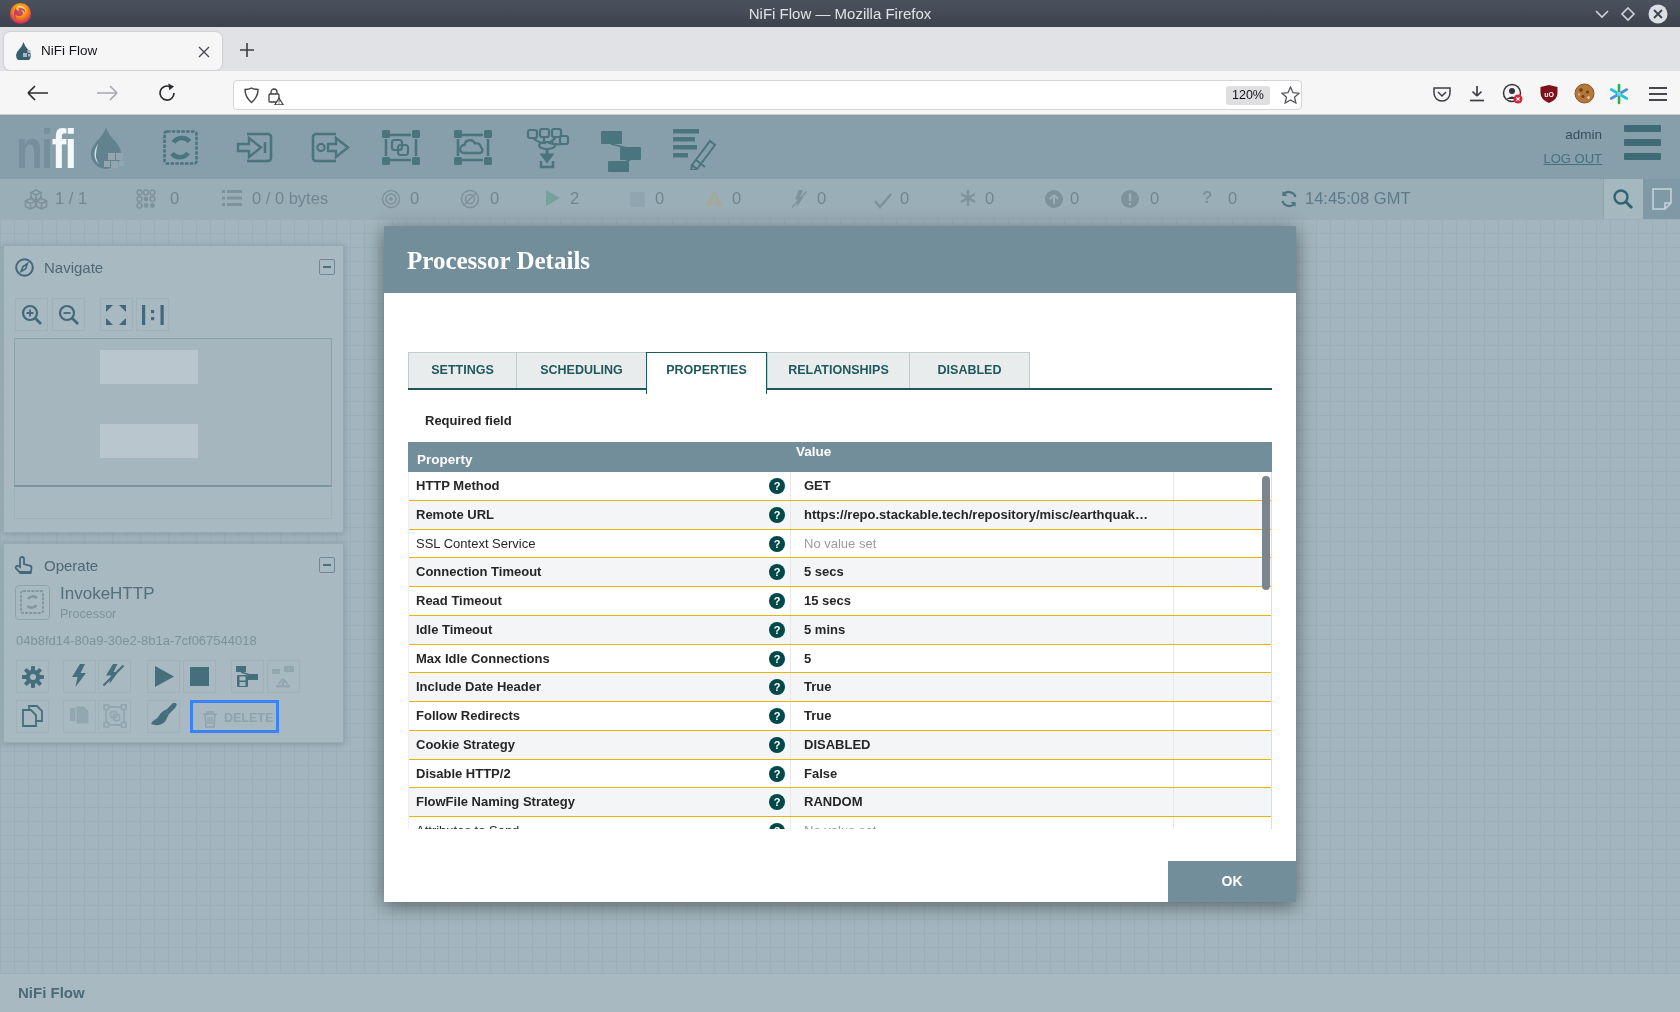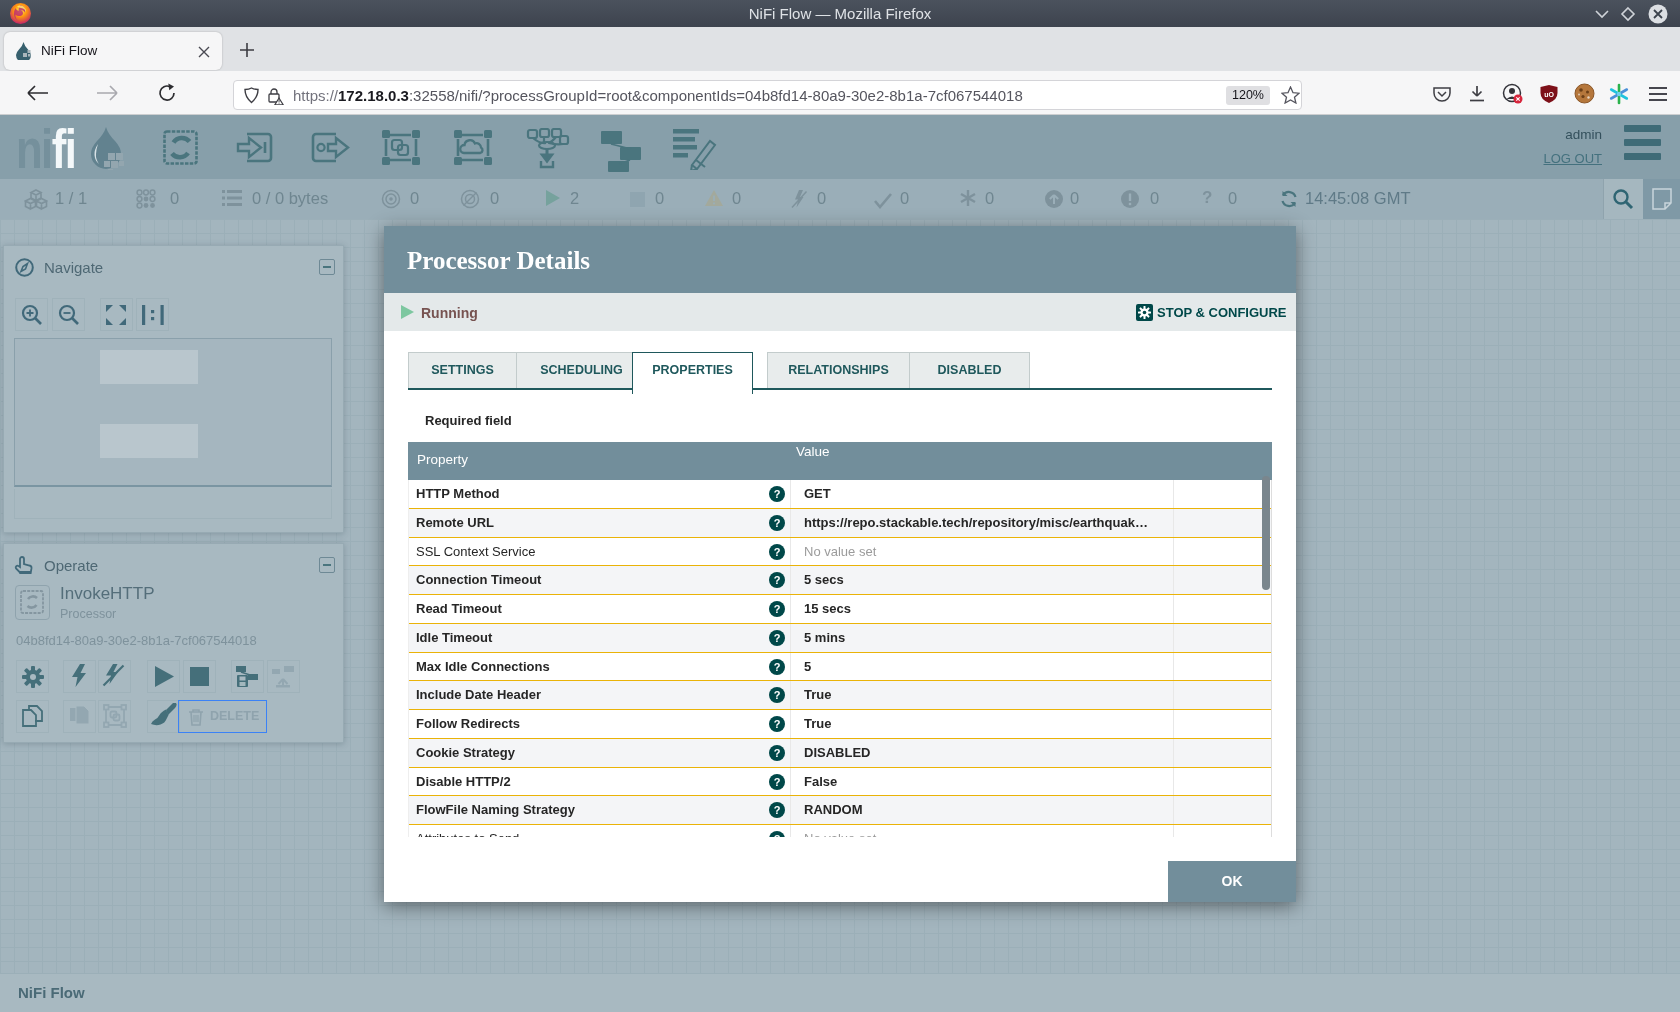--- a/index.html
+++ b/index.html
@@ -29,21 +29,21 @@
 #modal{position:absolute;left:384px;top:111px;width:912px;height:676px;background:#fff;box-shadow:0 4px 18px rgba(0,0,0,.45);}
 #mheader{position:absolute;left:0;top:0;width:912px;height:67px;background:#728E9B;}
 #mheader h1{font-family:"Liberation Serif",serif;font-size:25px;color:#fff;position:absolute;left:23px;top:21px;font-weight:bold;}
 #mstatus{position:absolute;left:0;top:67px;width:912px;height:38px;background:#E4E9EA;}
 #mtabs{position:absolute;left:24px;top:126px;height:38px;}
 .tab{position:absolute;top:0;height:37px;background:#E8ECEC;border:1px solid #c3cccc;border-right:none;text-align:center;font-size:12.5px;font-weight:bold;color:#1F585C;line-height:35px;}
 .tab.active{background:#fff;border:1px solid #1F585C;border-bottom:none;height:42px;z-index:3;}
 #tabline{position:absolute;left:24px;top:162px;width:864px;height:2px;background:#1F585C;}
 #reqfield{position:absolute;left:41px;top:187px;font-size:13px;font-weight:bold;color:#262626;}
 #ptable{position:absolute;left:24px;top:216px;width:864px;}
-#phead{height:38px;background:#728E9B;color:#fff;font-size:13.5px;font-weight:normal;}
+#phead{height:30px;background:#728E9B;color:#fff;font-size:13.5px;font-weight:bold;}
 #pbody{position:relative;height:357px;overflow:hidden;border-left:1px solid #eee;border-right:1px solid #ddd;}
 .prow{position:relative;height:28.75px;border-bottom:1px solid #eab308;font-size:13px;color:#262626;}
 .prow.alt{background:#f4f5f7;}
 .pname{position:absolute;left:7px;top:6px;font-weight:bold;}
 .pname.norm{font-weight:normal;}
 .pval{position:absolute;left:395px;top:6px;font-weight:bold;}
 .pval.nv{font-weight:normal;color:#9b9b9b;}
 .qicon{position:absolute;left:360px;top:6px;width:16px;height:16px;border-radius:50%;background:#004849;color:#fff;font-size:11px;font-weight:bold;text-align:center;line-height:16px;}
 .csep1{position:absolute;left:381px;top:0;bottom:0;width:1px;background:#e8e8e8;}
 .csep2{position:absolute;left:764px;top:0;bottom:0;width:1px;background:#e8e8e8;}
@@ -110,21 +110,20 @@
         <path d="M7.5 1 Q10 2.5 14 2.5 Q14 10 7.5 15.5 Q1 10 1 2.5 Q5 2.5 7.5 1 Z" fill="none" stroke="#3e3e44" stroke-width="1.4"></path>
       </svg>
     <svg width="18" height="18" style="position:absolute;left:33px;top:6px;">
         <rect x="2" y="7" width="10" height="8" rx="1" fill="none" stroke="#3e3e44" stroke-width="1.3"></rect>
         <path d="M4 7 V5 a3 3 0 0 1 6 0 V7" fill="none" stroke="#3e3e44" stroke-width="1.3"></path>
         <polygon points="12,10 17,18 7,18" fill="#3e3e44"></polygon>
         <polygon points="12,12.2 15.2,17.2 8.8,17.2" fill="#fff"></polygon>
         <rect x="11.6" y="13" width="0.9" height="2.2" fill="#3e3e44"></rect>
         <rect x="11.6" y="15.7" width="0.9" height="0.9" fill="#3e3e44"></rect>
       </svg>
-    <div style="position:absolute;left:59px;top:6px;font-size:15px;color:#72727c;white-space:nowrap;">https://<span style="color:#1a1a20;font-weight:bold;">172.18.0.3</span><span style="color:#55555e;">:32558/nifi/?processGroupId=root&amp;componentIds=04b8fd14-80a9-30e2-8b1a-7cf067544018</span></div>
     <div style="position:absolute;left:992px;top:5px;width:44px;height:19px;background:#dfdfe2;border-radius:3px;font-size:12.5px;color:#15141a;text-align:center;line-height:19px;">120%</div>
     <svg width="19" height="18" style="position:absolute;left:1047px;top:5px;">
         <path d="M9.5 1 L12 6.7 L18 7.2 L13.5 11.2 L14.9 17 L9.5 13.9 L4.1 17 L5.5 11.2 L1 7.2 L7 6.7 Z" fill="none" stroke="#55555e" stroke-width="1.3"></path>
       </svg>
   </div>
   <svg width="20" height="20" style="position:absolute;left:1432px;top:13px;">
       <path d="M2 4 h16 v5 a8 8 0 0 1 -16 0 Z" fill="none" stroke="#3e3e44" stroke-width="1.5"></path>
       <path d="M6 8 l4 4 l4 -4" fill="none" stroke="#3e3e44" stroke-width="1.5"></path>
     </svg>
   <svg width="20" height="20" style="position:absolute;left:1467px;top:13px;">
@@ -501,54 +500,36 @@
           <rect x="18.5" y="18.5" width="4.5" height="4.5"></rect>
           <rect x="7.5" y="7.5" width="6" height="6" rx="1.5"></rect>
           <rect x="10.5" y="10.5" width="6" height="6" rx="1.5"></rect>
         </g>
       </svg>
     <div class="sqbtn" style="left:143px;top:156px;"></div>
     <svg width="26" height="25" style="position:absolute;left:147px;top:159px;">
         <path d="M15 7 L22 0 Q25 -1 25.5 1 Q26 3 24 5 L17 12 Z" fill="#456F7A"></path>
         <path d="M15 6.5 Q10 9 8.5 12 Q7 15 4 16.5 Q1 18 0 21 Q5 23 9.5 21.5 Q14 20 15.5 16 Q17 13 17.5 12 Z" fill="#456F7A"></path>
       </svg>
-    <div style="position:absolute;left:174px;top:156px;width:89px;height:33px;border:1px solid #3b82f6;">
+    <div style="position:absolute;left:186px;top:156px;width:89px;height:33px;border:3px solid #3b82f6;">
       <svg width="16" height="18" style="position:absolute;left:9px;top:7px;">
           <path d="M1 4 H15 M5 4 V2 H11 V4 M3 4 L4 17 H12 L13 4" fill="none" stroke="#8FA3AD" stroke-width="1.6"></path>
           <path d="M6 7 V14 M8 7 V14 M10 7 V14" stroke="#8FA3AD" stroke-width="1.2"></path>
         </svg>
       <span style="position:absolute;left:31px;top:8px;font-size:12.5px;font-weight:bold;color:#8FA3AD;">DELETE</span>
     </div>
   </div>
   <div id="modal">
     <div id="mheader">
         <h1>Processor Details</h1>
       </div>
-    <div id="mstatus">
-      <svg width="13" height="14" style="position:absolute;left:17px;top:12px;">
-          <polygon points="0,0 13,7 0,14" fill="#7DC7A0"></polygon>
-        </svg>
-      <span style="position:absolute;left:37px;top:12px;font-size:14px;font-weight:bold;color:#775351;">Running</span>
-      <svg width="17" height="17" style="position:absolute;left:752px;top:11px;">
-          <rect x="0" y="0" width="17" height="17" rx="2" fill="#004849"></rect>
-          <g fill="#fff">
-            <rect x="7.5" y="2" width="2" height="13" rx="0.5"></rect>
-            <rect x="2" y="7.5" width="13" height="2" rx="0.5"></rect>
-            <rect x="7.5" y="2" width="2" height="13" rx="0.5" transform="rotate(45 8.5 8.5)"></rect>
-            <rect x="7.5" y="2" width="2" height="13" rx="0.5" transform="rotate(-45 8.5 8.5)"></rect>
-            <circle cx="8.5" cy="8.5" r="4"></circle>
-          </g>
-          <circle cx="8.5" cy="8.5" r="1.8" fill="#004849"></circle>
-        </svg>
-      <span style="position:absolute;left:773px;top:12px;font-size:13px;font-weight:bold;color:#004849;white-space:nowrap;">STOP &amp; CONFIGURE</span>
-    </div>
     <div id="mtabs">
       <div class="tab" style="left:0;width:108px;">SETTINGS</div>
       <div class="tab" style="left:108px;width:130px;">SCHEDULING</div>
-      <div class="tab active" style="left:224px;width:121px;">PROPERTIES</div>
+      <div class="tab active" style="left:238px;width:121px;">PROPERTIES</div>
       <div class="tab" style="left:359px;width:142px;">RELATIONSHIPS</div>
       <div class="tab" style="left:501px;width:121px;border-right:1px solid #c3cccc;">DISABLED</div>
     </div>
     <div id="tabline"></div>
     <div id="reqfield">Required field</div>
     <div id="ptable">
       <div id="phead">
           <span style="position:absolute;margin-left:9px;margin-top:10px;">Property</span>
           <span style="position:absolute;margin-left:388px;margin-top:2px;">Value</span>
         </div>

